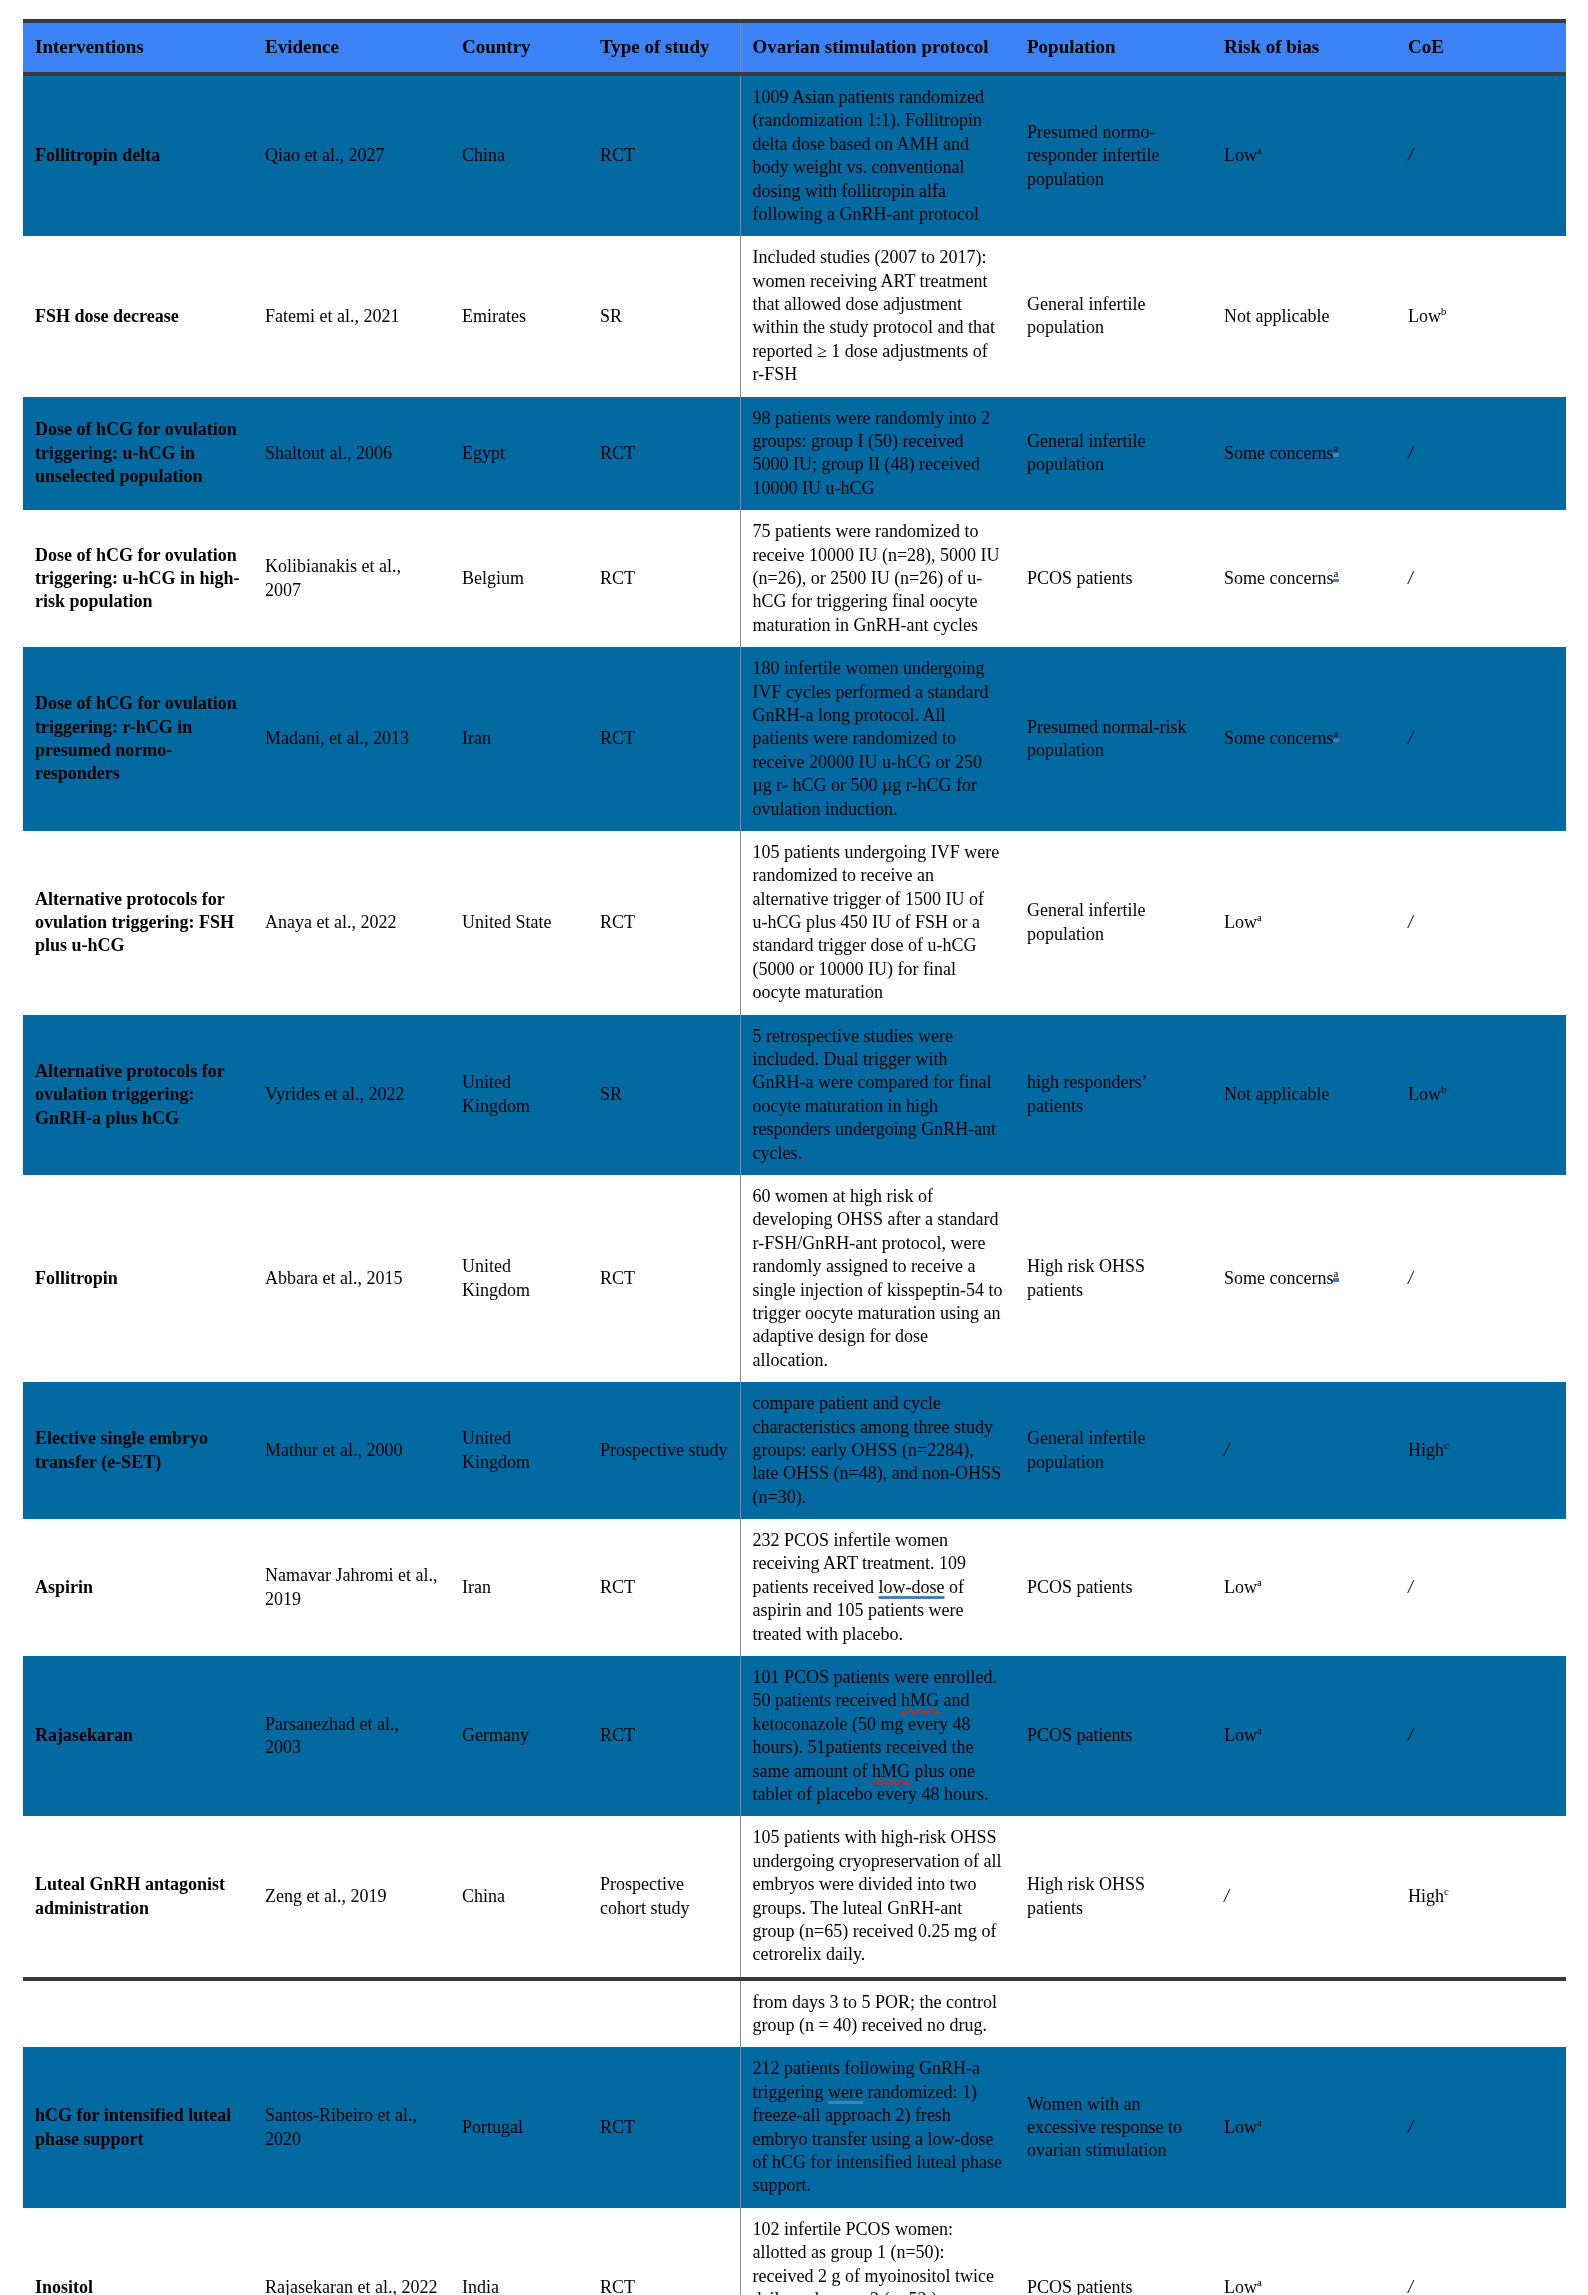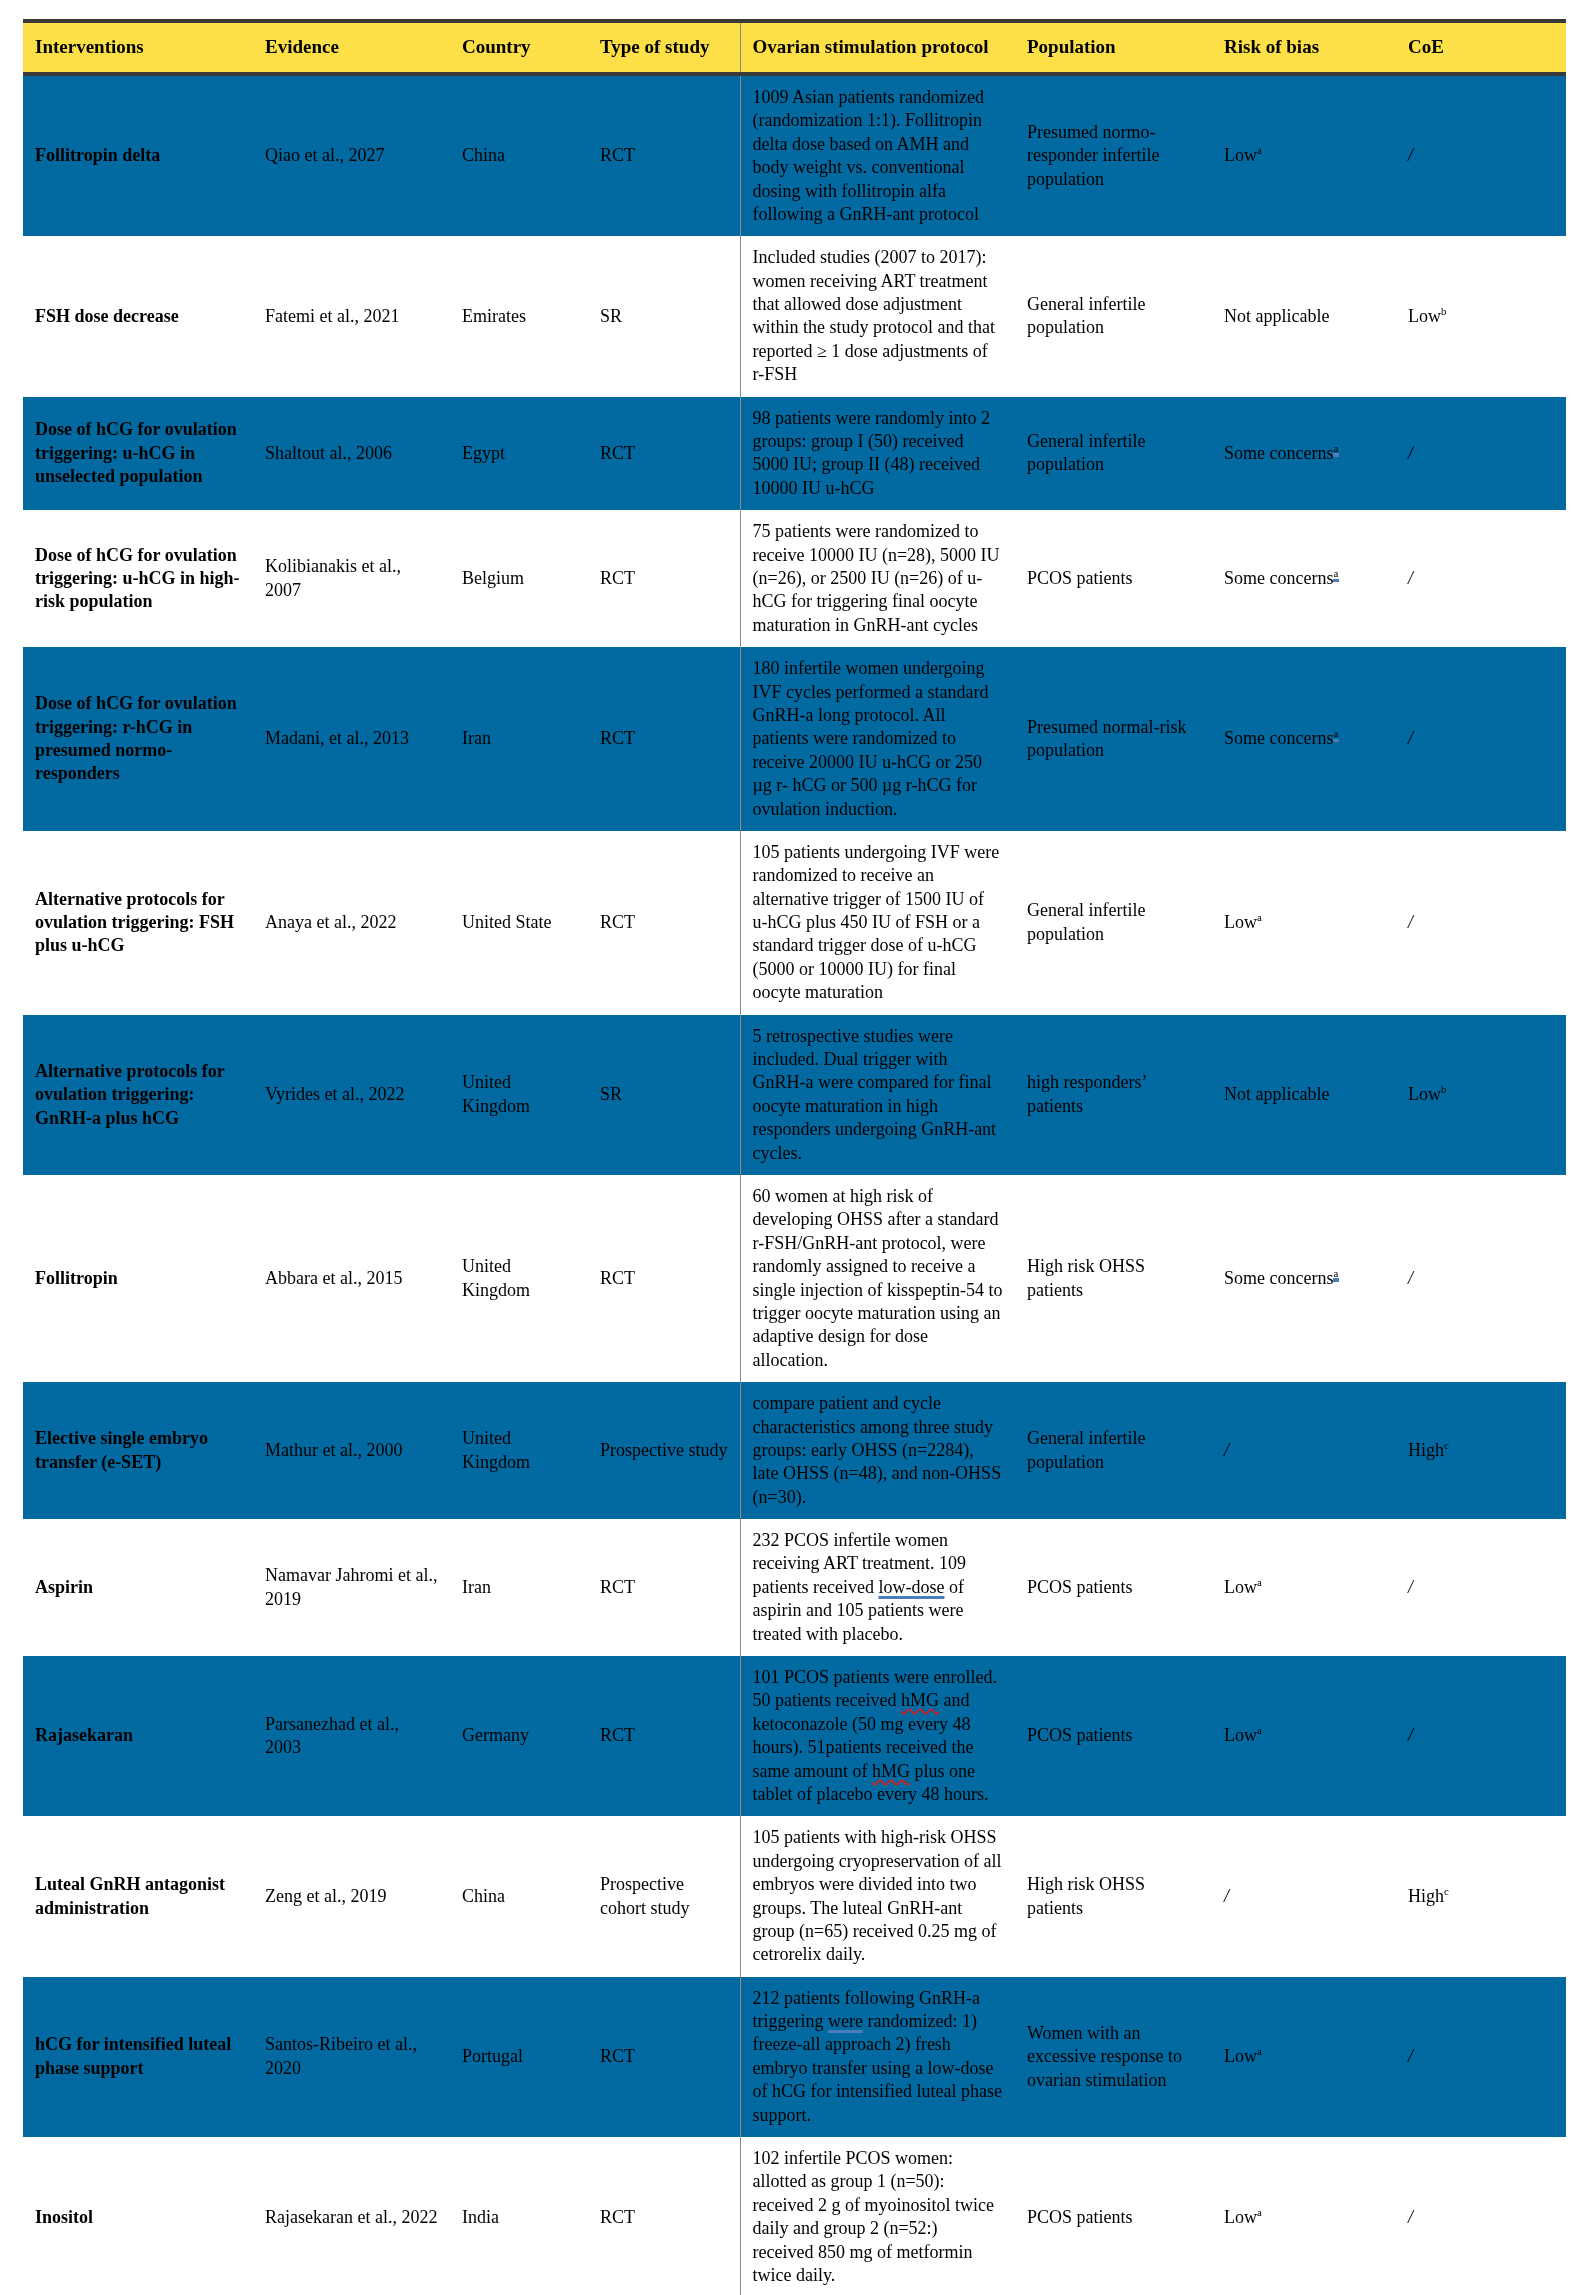--- a/index.html
+++ b/index.html
@@ -35,21 +35,21 @@
 
   thead th {
     font-size: 19px;
     font-weight: bold;
     text-align: left;
     vertical-align: top;
     padding: 12px 12px 13.8px 12px;
     line-height: 1.22;
     border-top: 4.1px solid #3a3a3a;
     border-bottom: 4.1px solid #3a3a3a;
-    background: #fde047;
+    background: #3b82f6;
   }
   tbody td {
     font-size: 18px;
     line-height: 1.30;
     vertical-align: middle;
     padding: 10px 12px;
     background: #ffffff;
   }
   tbody tr.shaded td { background: #0369a1; }
   tbody tr.tail-rule td { border-top: 4.1px solid #3a3a3a; }
@@ -236,20 +236,30 @@
         <tr class="">
           <td class="intervention">Luteal GnRH antagonist administration</td>
           <td class="evidence">Zeng et al., 2019</td>
           <td class="country">China</td>
           <td class="type">Prospective cohort study</td>
           <td class="protocol">105 patients with high-risk OHSS undergoing cryopreservation of all embryos were divided into two groups. The luteal GnRH-ant group (n=65) received 0.25 mg of cetrorelix daily.</td>
           <td class="population">High risk OHSS patients</td>
           <td class="rob"><span class="slash">/</span></td>
           <td class="coe"><span>High</span><sup class="">c</sup></td>
         </tr>
+        <tr class="tail-rule">
+          <td class="intervention"></td>
+          <td></td>
+          <td></td>
+          <td></td>
+          <td class="protocol orphan-line">from days 3 to 5 POR; the control group (n = 40) received no drug.</td>
+          <td></td>
+          <td></td>
+          <td></td>
+        </tr>
         <tr class="shaded ">
           <td class="intervention">hCG for intensified luteal phase support</td>
           <td class="evidence">Santos-Ribeiro et al., 2020</td>
           <td class="country">Portugal</td>
           <td class="type">RCT</td>
           <td class="protocol"><span>212 patients following GnRH-a triggering </span><span class="hl-blue">were</span><span> randomized: 1) freeze-all approach 2) fresh embryo transfer using a low-dose of hCG for intensified luteal phase support.</span></td>
           <td class="population">Women with an excessive response to ovarian stimulation</td>
           <td class="rob"><span>Low</span><sup class="">a</sup></td>
           <td class="coe"><span class="slash">/</span></td>
         </tr>

